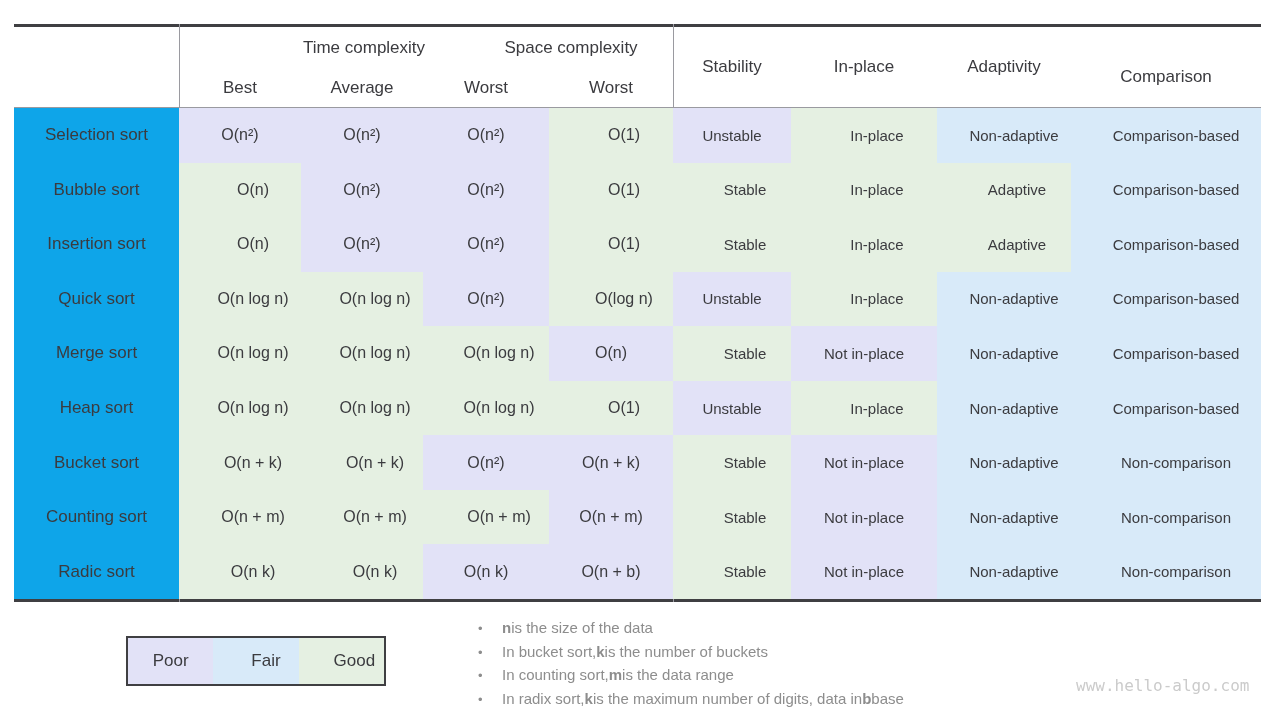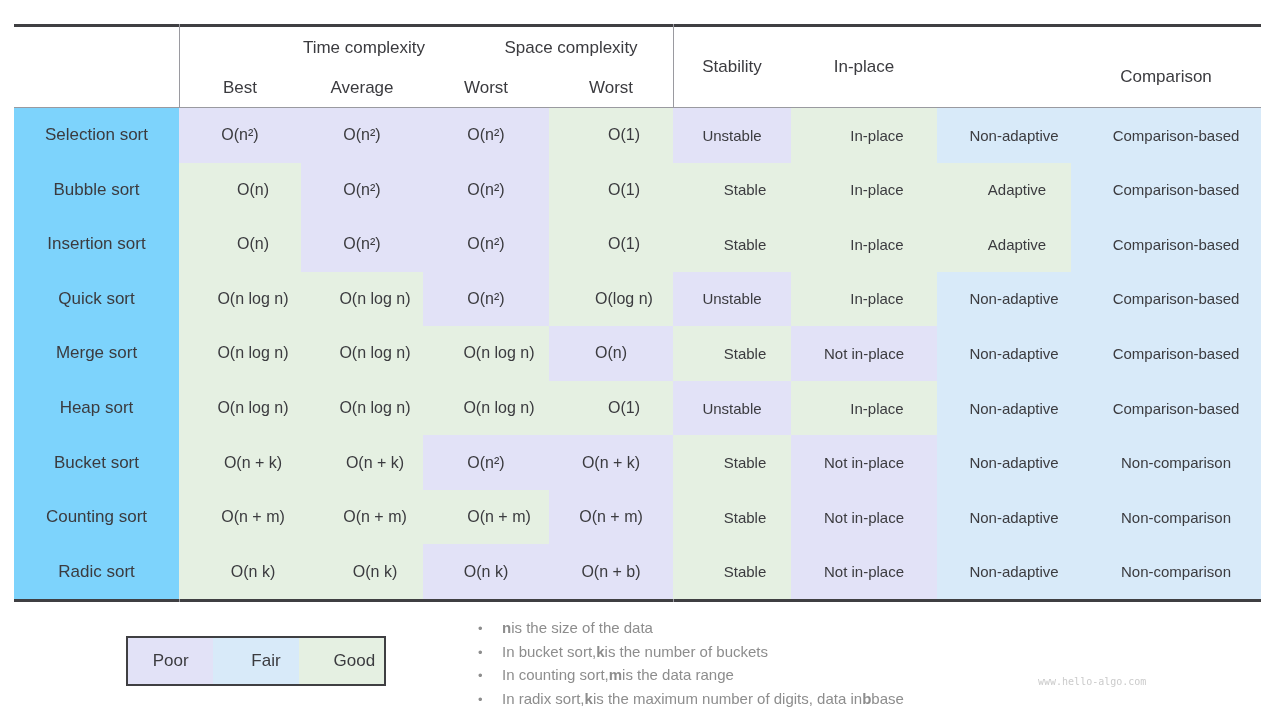--- a/index.html
+++ b/index.html
@@ -19,38 +19,38 @@
   .group-time{grid-column:2/5;grid-row:1;}
   .group-space{grid-column:5;grid-row:1;transform:translateX(-40px);white-space:nowrap;}
   .sub-best{grid-column:2;grid-row:2;}
   .sub-average{grid-column:3;grid-row:2;}
   .sub-worst-time{grid-column:4;grid-row:2;}
   .sub-worst-space{grid-column:5;grid-row:2;}
   .attr-col{grid-row:1/3;}
   
   .tbody{position:absolute;left:14px;top:108px;width:1247px;height:491px;grid-template-rows:repeat(9,1fr);}
   .tbody .cell{display:flex;align-items:center;justify-content:center;white-space:nowrap;}
-  .row-label{font-size:17px;background:#7dd3fc;}
+  .row-label{font-size:17px;background:#0ea5e9;}
   .complexity{font-size:16px;}
   .attr{font-size:15px;}
   .g-poor{background:var(--poor,#e2e2f7);}
   .g-fair{background:var(--fair,#d9ebf9);padding-left:20px;}
   .g-good{background:var(--good,#e5f0e2);padding-left:26px;}
   
   .legend{position:absolute;left:126px;top:636px;width:260px;height:50px;
     display:grid;grid-template-columns:repeat(3,1fr);border:2px solid var(--border_strong,#3f3f42);box-sizing:border-box;}
   .legend .cell{display:flex;align-items:center;justify-content:center;font-size:17px;}
   
   .notes{position:absolute;left:478px;top:617px;color:var(--note,#8d8d8d);font-size:15px;}
   .note-line{display:flex;align-items:baseline;line-height:22.5px;}
   .note-bullet{width:24px;flex:0 0 24px;text-align:left;font-size:13px;}
   .note-line b{font-weight:700;}
   
-  .watermark{position:absolute;left:1038px;top:676px;font-family:"DejaVu Sans Mono",monospace;
-    font-size:10px;color:var(--watermark,#cbcbcb);}
+  .watermark{position:absolute;left:1076px;top:676px;font-family:"DejaVu Sans Mono",monospace;
+    font-size:16px;color:var(--watermark,#cbcbcb);}
 </style>
 </head>
 <body>
 
 <div class="canvas">
 
   <div class="hline strong" style="top:24px;"></div>
   <div class="hline" style="top:107px;"></div>
   <div class="hline strong" style="top:599px;"></div>
   <div class="vline" style="left:179px;"></div>
@@ -59,20 +59,21 @@
   <div class="cols thead">
     <div class="cell group-time">Time complexity</div>
     <div class="cell group-space">Space complexity</div>
     <div class="cell sub-best">Best</div>
     <div class="cell sub-average">Average</div>
     <div class="cell sub-worst-time">Worst</div>
     <div class="cell sub-worst-space">Worst</div>
 
   <div class="cell attr-col" style="grid-column: 6;">Stability</div>
       <div class="cell attr-col" style="grid-column: 7;">In-place</div>
+      <div class="cell attr-col" style="grid-column: 8;">Adaptivity</div>
       <div class="cell attr-col" style="grid-column: 9; margin-top: 20px;">Comparison</div>
     </div>
 
   <div class="cols tbody">
       <div class="cell row-label">Selection sort</div>
       <div class="cell complexity g-poor">O(n²)</div>
       <div class="cell complexity g-poor">O(n²)</div>
       <div class="cell complexity g-poor">O(n²)</div>
       <div class="cell complexity g-good">O(1)</div>
       <div class="cell attr g-poor">Unstable</div>

